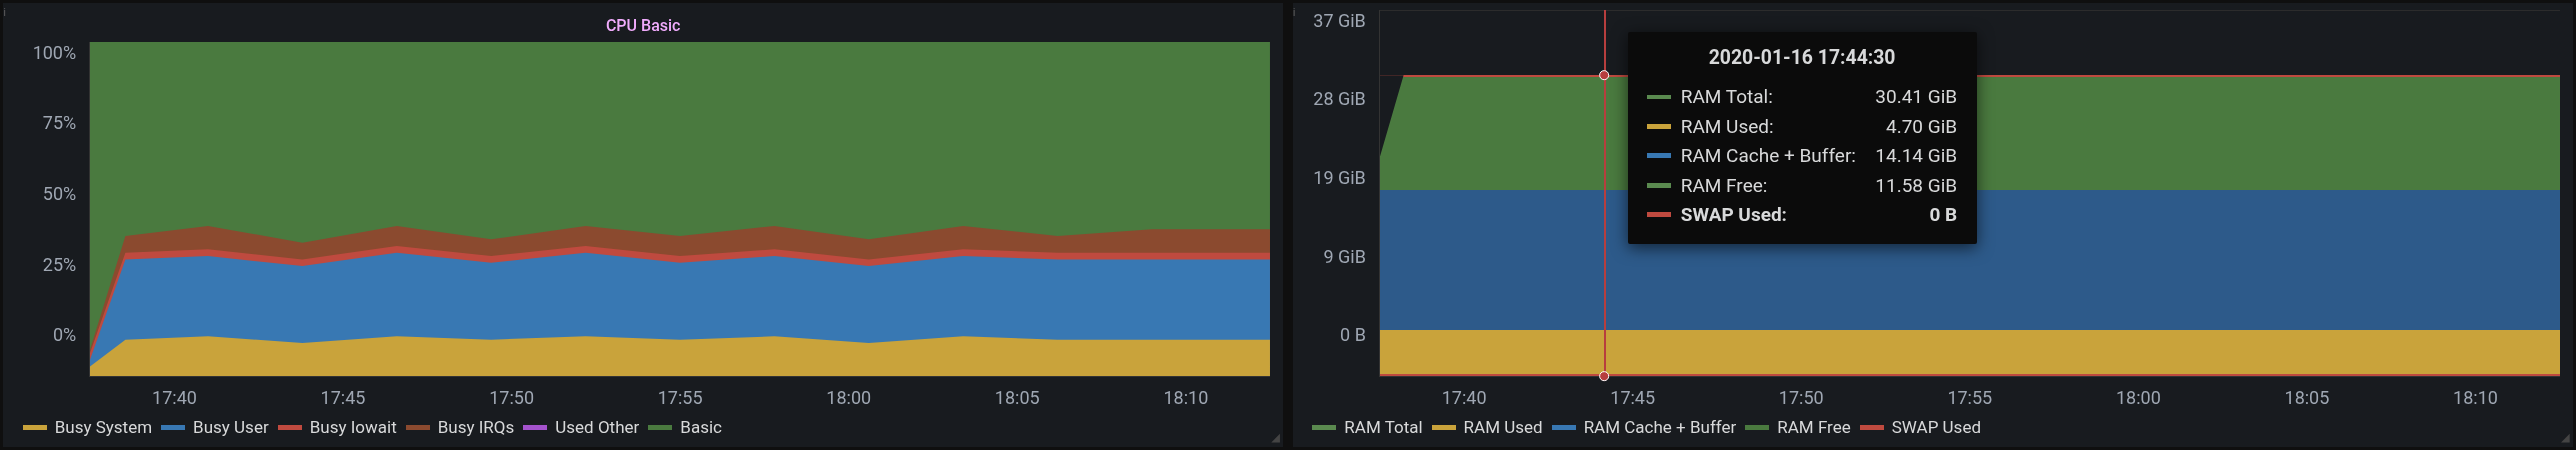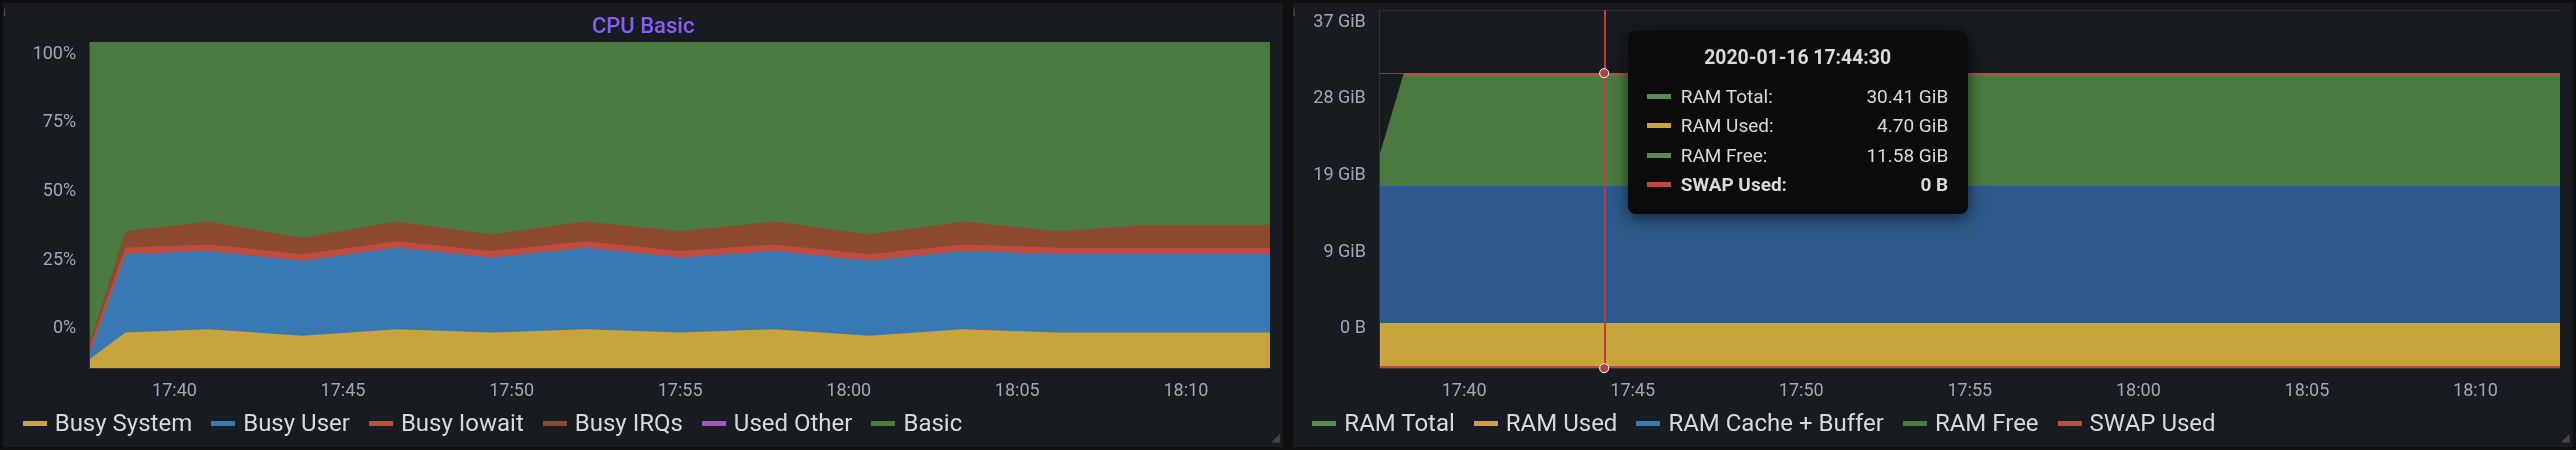--- a/index.html
+++ b/index.html
@@ -30,23 +30,23 @@
 }
 .info-icon {
   position: absolute;
   left: 0;
   top: 3.2px;
   color: #5a5a5a;
   font-size: 11.3px;
   cursor: pointer;
 }
 .panel-title {
-  font-size: 22px;
+  font-size: 16px;
   font-weight: 500;
-  color: #8b5cf6;
+  color: #f0abfc;
 }
 .dropdown-icon {
   color: #6e6e6e;
   font-size: 14.6px;
   margin-left: 6.5px;
 }
 .chart-area {
   flex: 1;
   position: relative;
   display: flex;
@@ -83,24 +83,24 @@
   inset: 0;
 }
 .gridlines-h div {
   position: absolute;
   left: 0; right: 0;
   border-top: 0.8px solid #2c2c2c;
 }
 .legend {
   display: flex;
   flex-wrap: wrap;
-  gap: 19px;
+  gap: 9px;
   margin-top: 40px;
   padding-left: 6.5px;
-  font-size: 24px;
+  font-size: 17px;
   color: #d8d9da;
 }
 .legend-item {
   display: flex;
   align-items: center;
   gap: 8px;
   cursor: pointer;
 }
 .legend-swatch {
   width: 24px;
@@ -126,21 +126,21 @@
   width: 9.7px;
   height: 9.7px;
   border-radius: 50%;
   background: #b73e3e;
   border: 1.6px solid #fff;
   transform: translate(-50%, -50%);
 }
 .tooltip {
   position: absolute;
   background: #0b0b0b;
-  border-radius: 8px;
+  border-radius: 2px;
   padding: 14.6px 19.4px;
   min-width: 340px;
   z-index: 10;
   box-shadow: 0 3.2px 16px rgba(0,0,0,.6);
 }
 .tooltip-title {
   font-weight: 700;
   font-size: 19.4px;
   text-align: center;
   margin-bottom: 13px;
@@ -294,20 +294,27 @@
         </div>
         <div class="tooltip-row">
           <span class="tooltip-left">
               <span class="tooltip-swatch" style="background:#c9a33b"></span>
               <span>RAM Used:</span>
             </span>
           <span>4.70 GiB</span>
         </div>
         <div class="tooltip-row">
           <span class="tooltip-left">
+              <span class="tooltip-swatch" style="background:#3878b3"></span>
+              <span>RAM Cache + Buffer:</span>
+            </span>
+          <span>14.14 GiB</span>
+        </div>
+        <div class="tooltip-row">
+          <span class="tooltip-left">
               <span class="tooltip-swatch" style="background:#5a8a4f"></span>
               <span>RAM Free:</span>
             </span>
           <span>11.58 GiB</span>
         </div>
         <div class="tooltip-row bold">
           <span class="tooltip-left">
               <span class="tooltip-swatch" style="background:#bf4a3f"></span>
               <span>SWAP Used:</span>
             </span>

